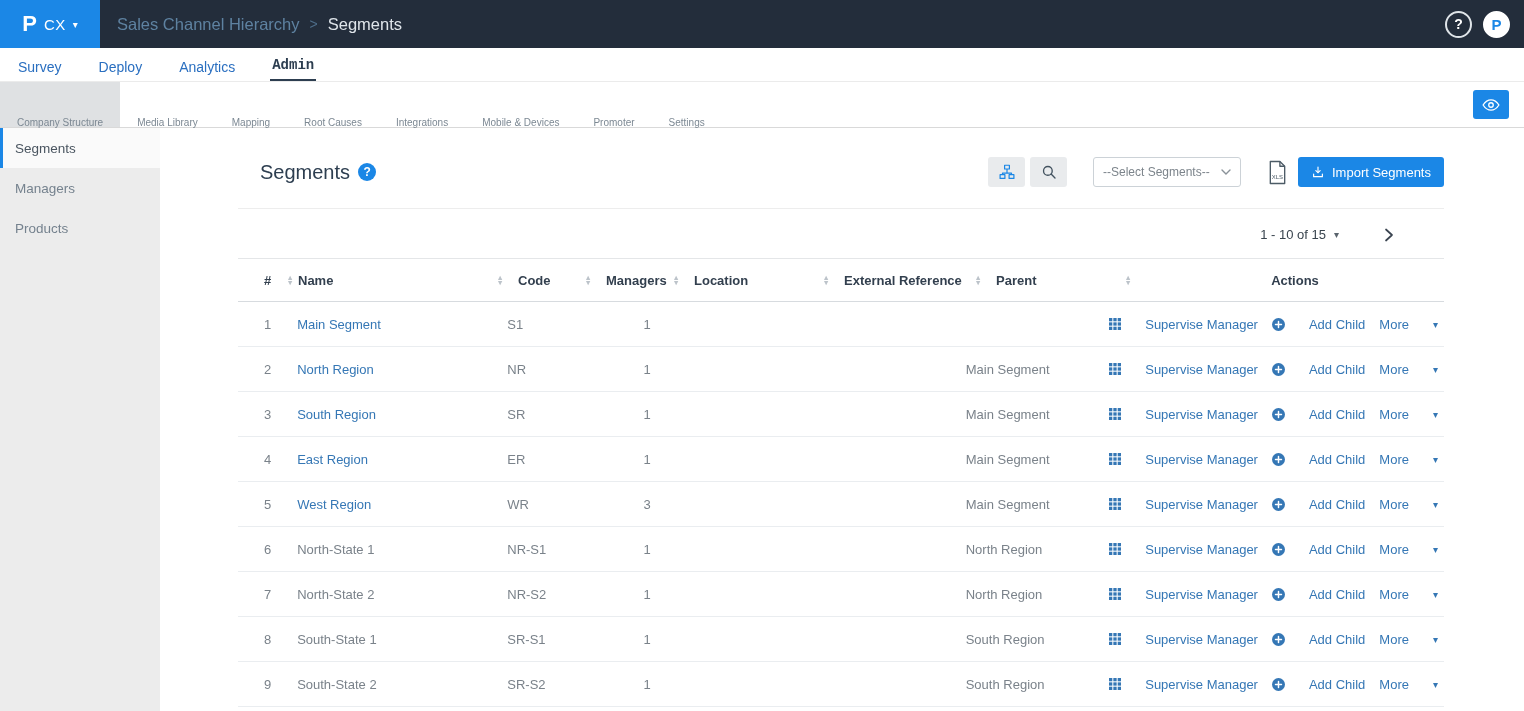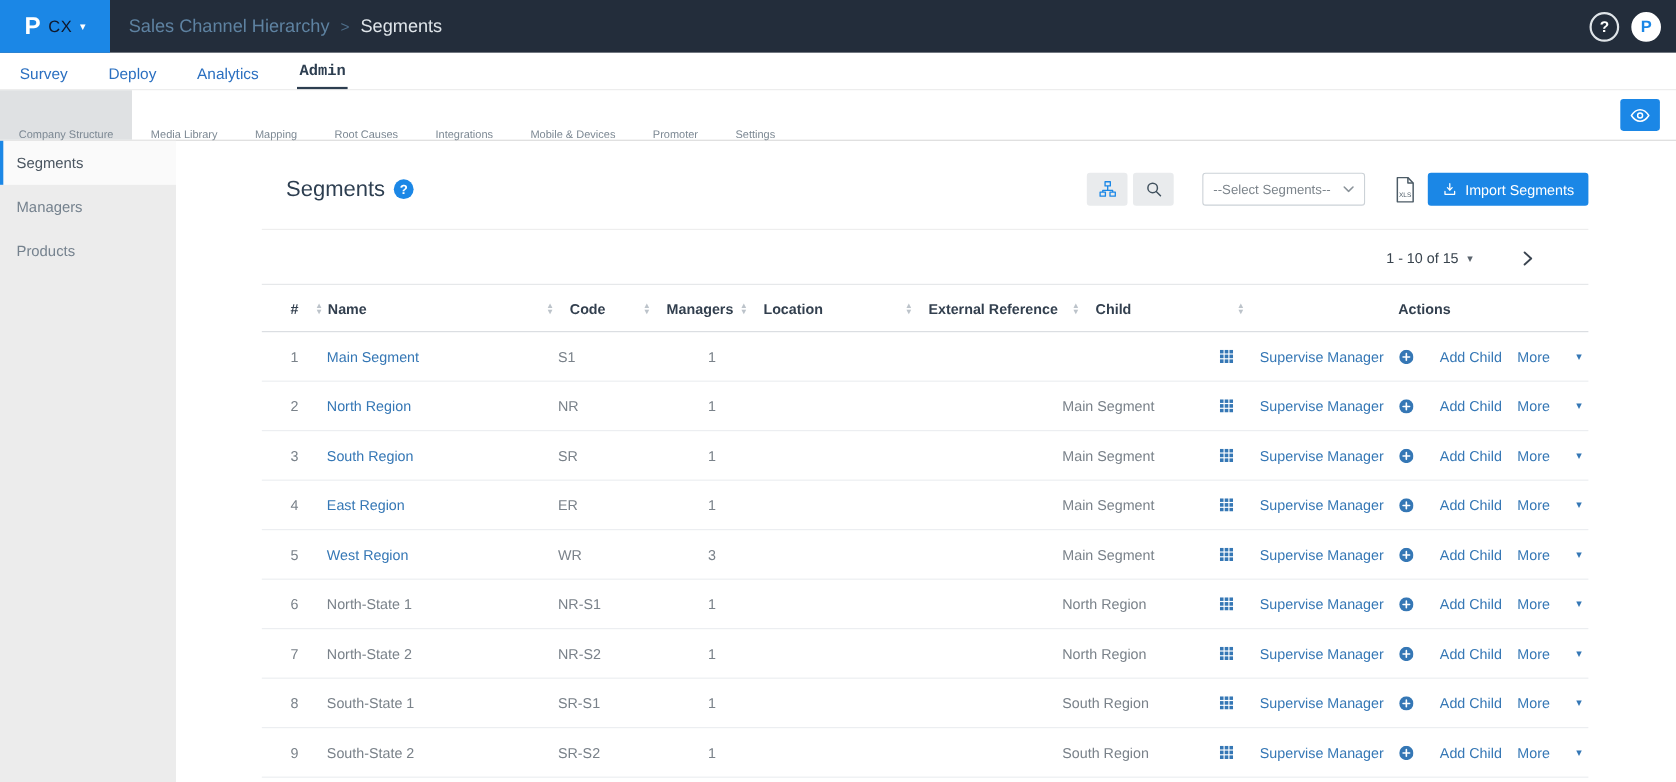--- a/index.html
+++ b/index.html
@@ -5,21 +5,21 @@
   * { box-sizing: border-box; margin: 0; padding: 0; }
   body {
     width: 1524px; height: 711px; overflow: hidden;
     font-family: "Liberation Sans", sans-serif;
     background: #fff;
   }
   
   .topbar { height: 48px; background: #232d3b; display: flex; align-items: center; }
   .logo-box { width: 100px; height: 48px; background: #1b87e6; display: flex; align-items: center; justify-content: center; gap: 7px; cursor: pointer; flex-shrink: 0; }
   .logo-letter { color: #fff; font-size: 22px; font-weight: bold; }
-  .logo-product { color: #0f172a; font-size: 15px; letter-spacing: .5px; }
+  .logo-product { color: #ffffff; font-size: 15px; letter-spacing: .5px; }
   .logo-caret { color: #fff; font-size: 10px; }
   .breadcrumb { margin-left: 17px; font-size: 16.5px; display: flex; gap: 10px; align-items: center; }
   .crumb-section { color: #5e82a1; }
   .crumb-sep { color: #4e6d89; font-size: 14px; }
   .crumb-page { color: #dfe5ea; }
   .topbar-right { margin-left: auto; display: flex; gap: 11px; padding-right: 14px; }
   .tb-circle { width: 27px; height: 27px; border-radius: 50%; border: 2px solid #dfe4e8; color: #fff; font-weight: bold; font-size: 14px; display: flex; align-items: center; justify-content: center; cursor: pointer; }
   .tb-circle.profile { background: #fff; color: #1b87e6; border-color: #fff; font-size: 15px; }
   
   .nav { height: 33px; display: flex; align-items: flex-end; padding-left: 16px; background: #fff; }
@@ -287,21 +287,21 @@
             </span>
         </div>
         <div class="hcell c-ext">
           <span>External Reference</span>
           <span class="sort">
               <span>▴</span>
               <span>▾</span>
             </span>
         </div>
         <div class="hcell c-parent">
-          <span>Child</span>
+          <span>Parent</span>
           <span class="sort">
               <span>▴</span>
               <span>▾</span>
             </span>
         </div>
         <div class="hcell c-actions">
           <span>Actions</span>
         </div>
       </div>
 

